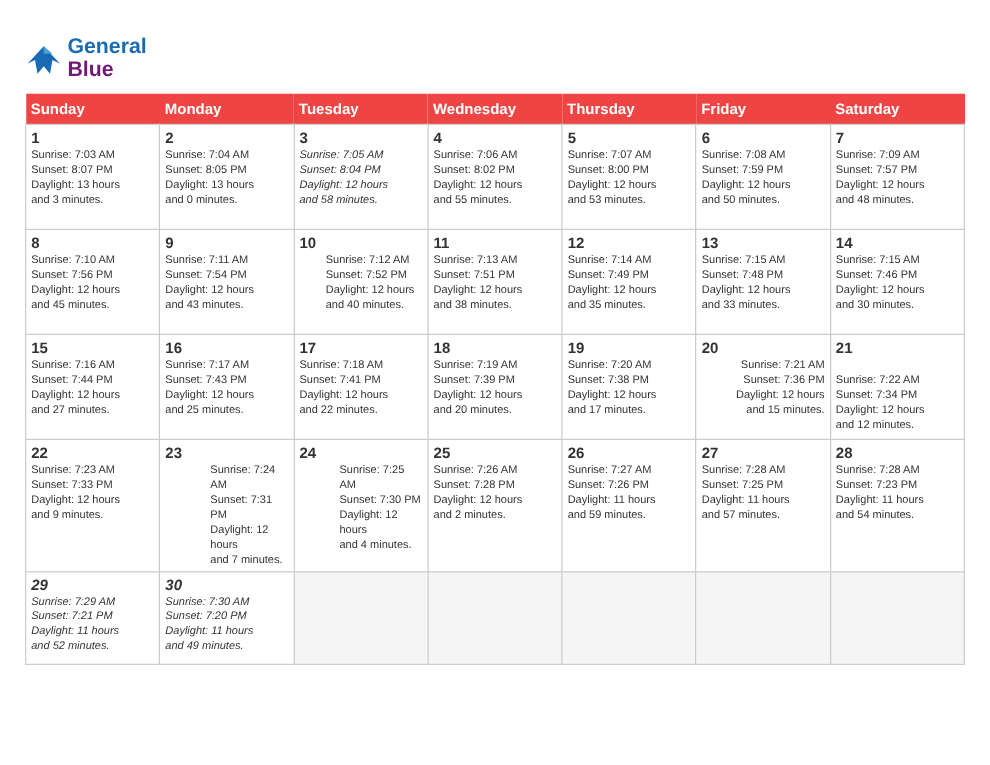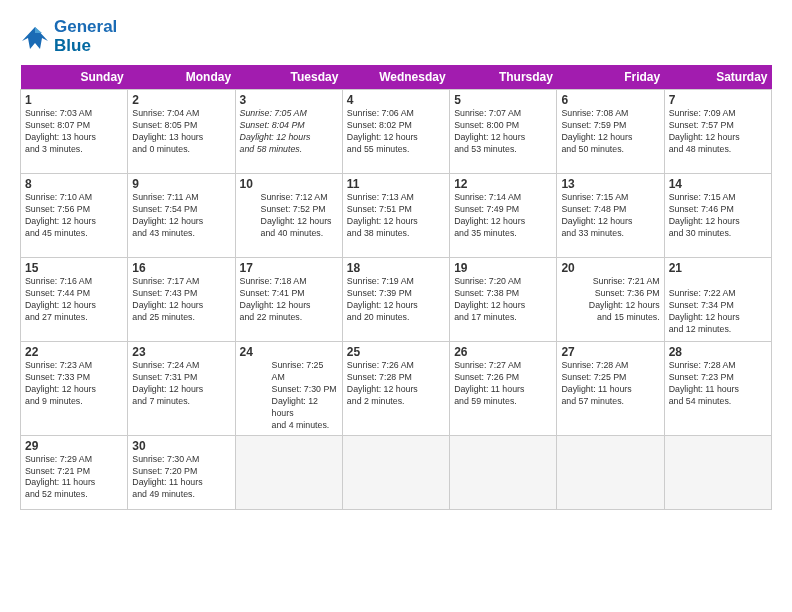--- a/index.html
+++ b/index.html
@@ -6,21 +6,21 @@
     body {
       font-family: Arial, sans-serif;
       background: #fff;
       width: 792px;
       height: 612px;
       overflow: hidden;
     }
     .page {
       width: 792px;
       height: 596px;
-      padding: 18px 20px 14px 20px;
+      padding: 28px 20px 14px 20px;
       background: #fff;
     }
     .header {
       display: flex;
       justify-content: space-between;
       align-items: flex-start;
       margin-bottom: 10px;
     }
     .logo {
       display: flex;
@@ -52,26 +52,26 @@
     .location {
       font-size: 14px;
       color: #555;
     }
     table {
       width: 100%;
       border-collapse: collapse;
       table-layout: fixed;
     }
     .day-header {
-      background: #a21caf;
+      background: #ef4444;
       color: #fff;
       font-size: 12px;
       font-weight: bold;
       padding: 5px 4px;
-      text-align: right;
+      text-align: left;
     }
     .calendar-cell {
       border: 1px solid #ccc;
       vertical-align: top;
       padding: 3px 4px;
       font-size: 9.2px;
       color: #333;
       height: 84px;
       background: #fff;
     }
@@ -85,35 +85,36 @@
       display: block;
       margin-bottom: 1px;
     }
     .cell-info {
       font-size: 8.8px;
       color: #333;
       line-height: 1.35;
     }
     .last-row .calendar-cell {
       height: 74px;
+      font-style: italic;
     }
   </style>
 </head>
 <body>
 
 <div class="page">
   <div class="header">
     <div class="logo">
       <svg class="logo-bird" viewBox="0 0 30 28" xmlns="http://www.w3.org/2000/svg">
         <polygon points="15,4 28,18 22,15 20,26 15,20 10,26 8,15 2,18" fill="#1a6bb5"></polygon>
         <polygon points="15,4 22,10 15,10" fill="#4a9fd4"></polygon>
       </svg>
       <div>
         <div class="logo-text"><span>General</span></div>
-        <div class="logo-text" style="color:#0369a1;">Blue</div>
+        <div class="logo-text" style="color:#701a75;">Blue</div>
       </div>
     </div>
     <div class="title-block">
       <div class="month-title"></div>
       <div class="location"></div>
     </div>
   </div>
 
   <table>
     <thead>
@@ -284,21 +285,21 @@
         <tr>
           <td class="calendar-cell">
             <span class="cell-day">22</span>
             <div class="cell-info" style="white-space: pre-line;">Sunrise: 7:23 AM
 Sunset: 7:33 PM
 Daylight: 12 hours
 and 9 minutes.</div>
           </td>
           <td class="calendar-cell">
             <span class="cell-day">23</span>
-            <div class="cell-info" style="white-space: pre-line;">Sunrise: 7:24 AM
+            <div class="cell-info" style="white-space: pre-line; margin-left: 36px;">Sunrise: 7:24 AM
 Sunset: 7:31 PM
 Daylight: 12 hours
 and 7 minutes.</div>
           </td>
           <td class="calendar-cell">
             <span class="cell-day">24</span>
             <div class="cell-info" style="white-space: pre-line; margin-left: 32px;">Sunrise: 7:25 AM
 Sunset: 7:30 PM
 Daylight: 12 hours
 and 4 minutes.</div>

